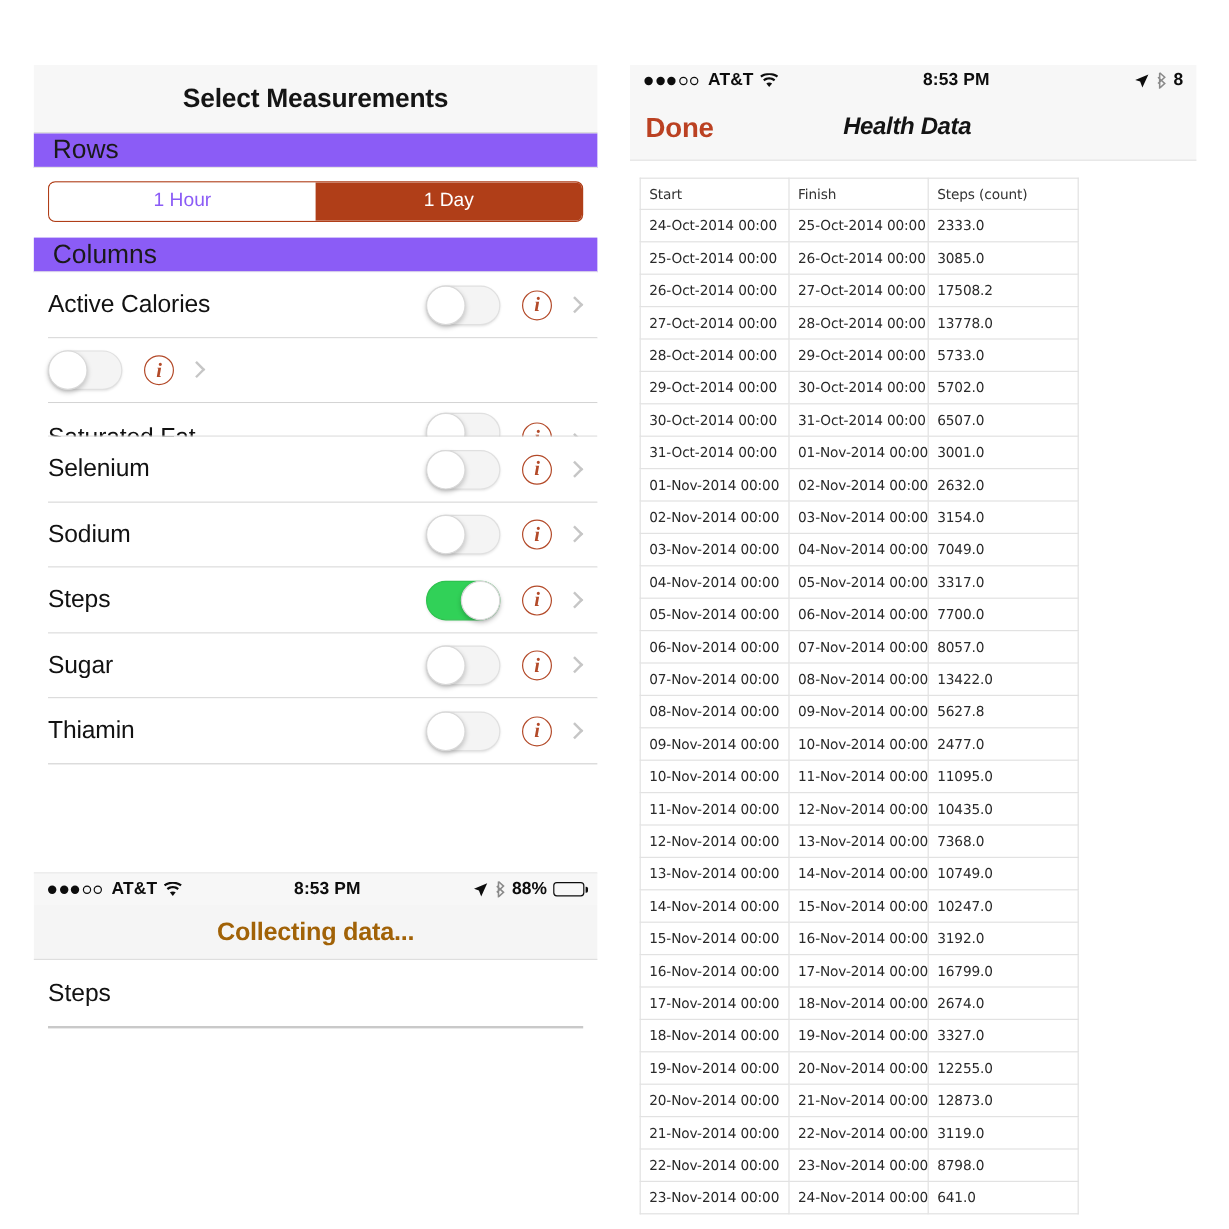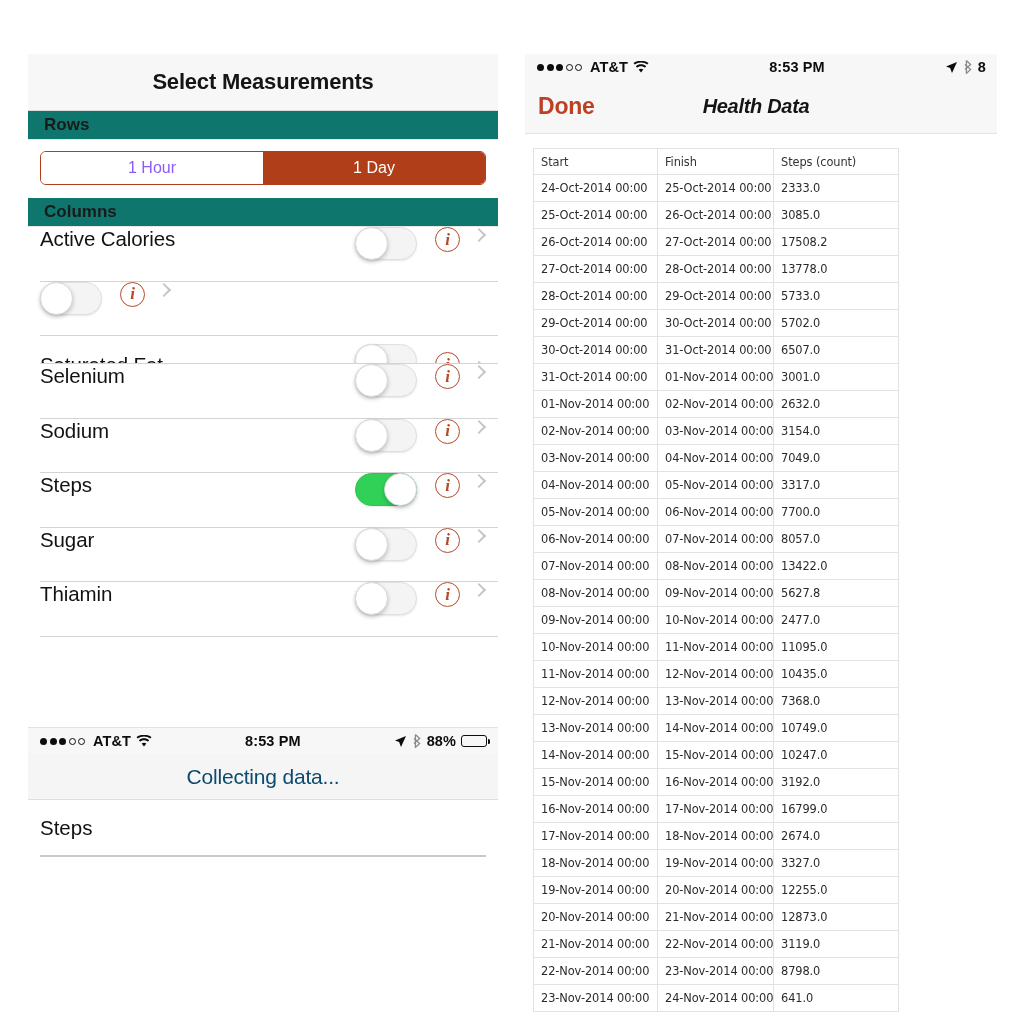--- a/index.html
+++ b/index.html
@@ -82,26 +82,26 @@
   }
   .navbar-title {
     font-size: 22px;
     font-weight: 700;
     color: #151515;
     letter-spacing: -0.2px;
   }
 
   .section-header {
     height: 29px;
-    background: #0f766e;
+    background: #8b5cf6;
     display: flex;
     align-items: center;
     padding-left: 16px;
-    font-size: 17px;
-    font-weight: 700;
+    font-size: 22px;
+    font-weight: 400;
     color: #1a1a1a;
     border-bottom: 1px solid #e6e6e6;
   }
 
   .seg-wrap { padding: 11px 12px 13px 12px; background: #ffffff; }
   .segmented {
     display: flex;
     height: 34px;
     border: 1.4px solid #b03e18;
     border-radius: 6px;
@@ -118,20 +118,21 @@
     cursor: pointer;
   }
   .seg.active { background: #b03e18; color: #ffffff; }
 
   
   .rowlist { background: #ffffff; }
   .row {
     position: relative;
     height: 54.5px;
     display: flex;
+    align-items: center;
     padding: 0 14px 0 12px;
     background: #ffffff;
   }
   .row::after {
     content: "";
     position: absolute;
     left: 12px; right: 0; bottom: 0;
     height: 1px;
     background: #d4d4d4;
   }
@@ -212,21 +213,21 @@
     border-top: 1px solid #e2e2e2;
   }
   .bs-navbar {
     height: 46px;
     background: #f5f5f5;
     border-bottom: 1px solid #dedede;
     display: flex;
     align-items: center;
     justify-content: center;
   }
-  .bs-title { font-size: 21px; font-weight: 400; color: #0c4a6e; letter-spacing: -0.2px; }
+  .bs-title { font-size: 21px; font-weight: 700; color: #a16207; letter-spacing: -0.2px; }
 
   .plain-row {
     height: 55px;
     display: flex;
     align-items: center;
     padding-left: 12px;
     font-size: 20.5px;
     color: #121212;
     background: #ffffff;
     cursor: pointer;

